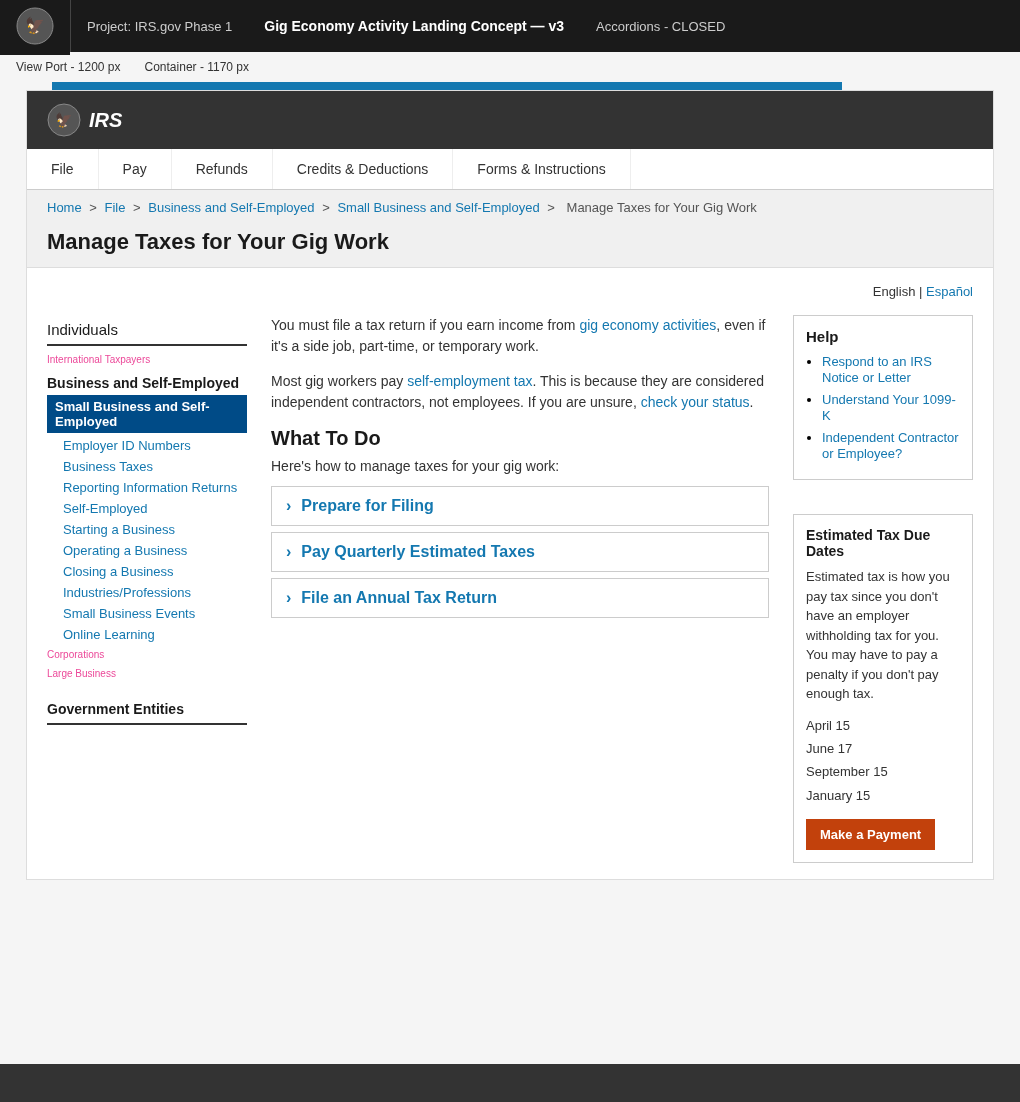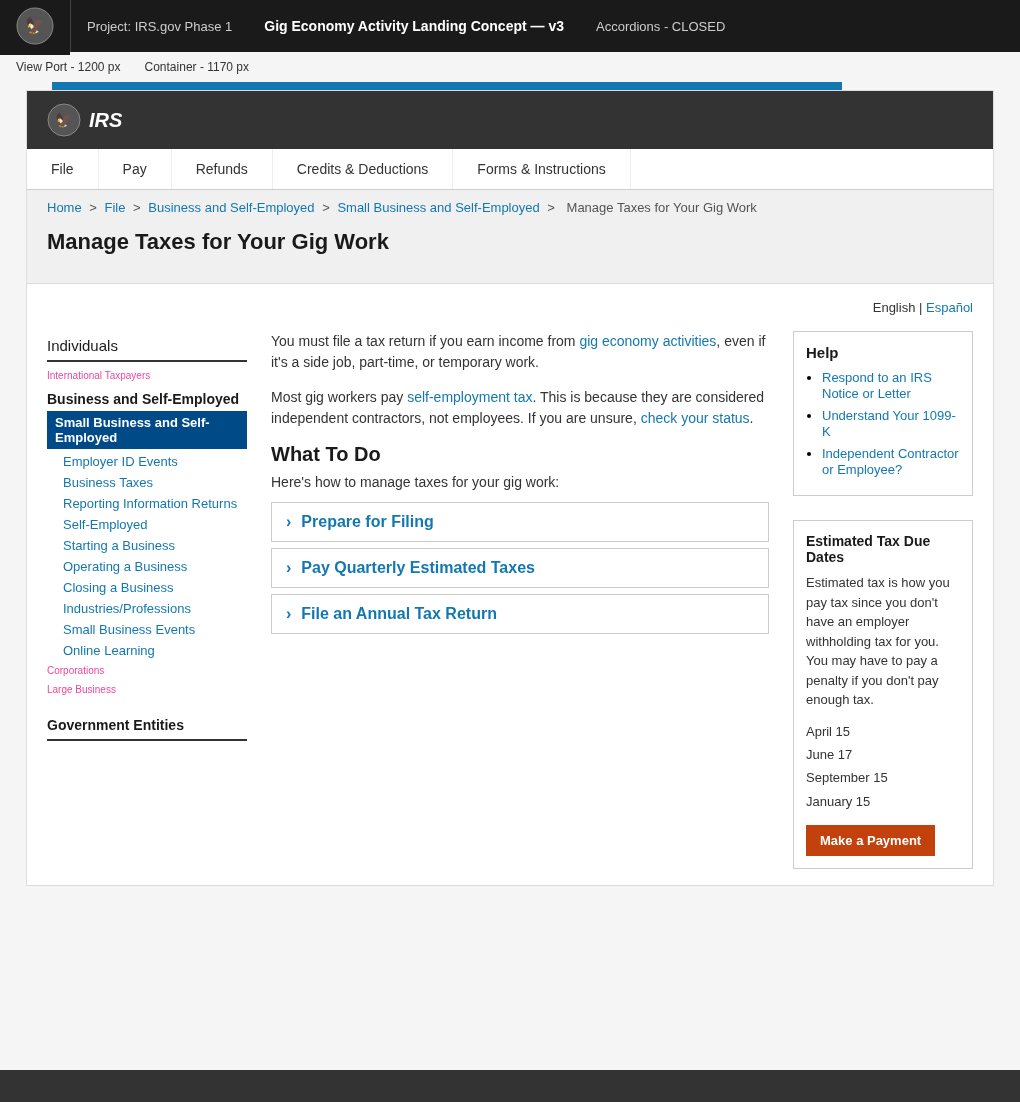--- a/index.html
+++ b/index.html
@@ -111,21 +111,21 @@
       cursor: pointer;
       font-size: 14px;
       color: #333;
       border-right: 1px solid #eee;
       white-space: nowrap;
     }
 
     
     .breadcrumb-area {
       background: #f0f0f0;
-      padding: 10px 20px 16px 20px;
+      padding: 10px 20px 0 20px;
       border-bottom: 1px solid #ddd;
     }
     .breadcrumb {
       font-size: 13px;
       color: #555;
       margin-bottom: 8px;
     }
     .breadcrumb a {
       color: #1478b0;
       text-decoration: none;
@@ -265,21 +265,21 @@
     }
 
     
     .right-sidebar {
       width: 180px;
       flex-shrink: 0;
     }
     .help-box {
       border: 1px solid #ccc;
       padding: 12px;
-      margin-bottom: 24px;
+      margin-bottom: 34px;
       background: #fff;
     }
     .help-box-title {
       font-size: 15px;
       font-weight: bold;
       color: #1a1a1a;
       margin-bottom: 8px;
     }
     .help-box ul {
       padding-left: 16px;
@@ -412,21 +412,21 @@
         <div class="sidebar">
           <div class="sidebar-section-title">Individuals</div>
           <a class="sidebar-link" href="#">International Taxpayers</a>
 
           <div class="sidebar-category">Business and Self-Employed</div>
 
           <div class="sidebar-active-section">
             <span>Small Business and Self-Employed</span>
           </div>
 
-          <a class="sidebar-child-link" href="#">Employer ID Events</a>
+          <a class="sidebar-child-link" href="#">Employer ID Numbers</a>
           <a class="sidebar-child-link" href="#">Business Taxes</a>
           <a class="sidebar-child-link" href="#">Reporting Information Returns</a>
           <a class="sidebar-child-link" href="#">Self-Employed</a>
           <a class="sidebar-child-link" href="#">Starting a Business</a>
           <a class="sidebar-child-link" href="#">Operating a Business</a>
           <a class="sidebar-child-link" href="#">Closing a Business</a>
           <a class="sidebar-child-link" href="#">Industries/Professions</a>
           <a class="sidebar-child-link" href="#">Small Business Events</a>
           <a class="sidebar-child-link" href="#">Online Learning</a>
 

